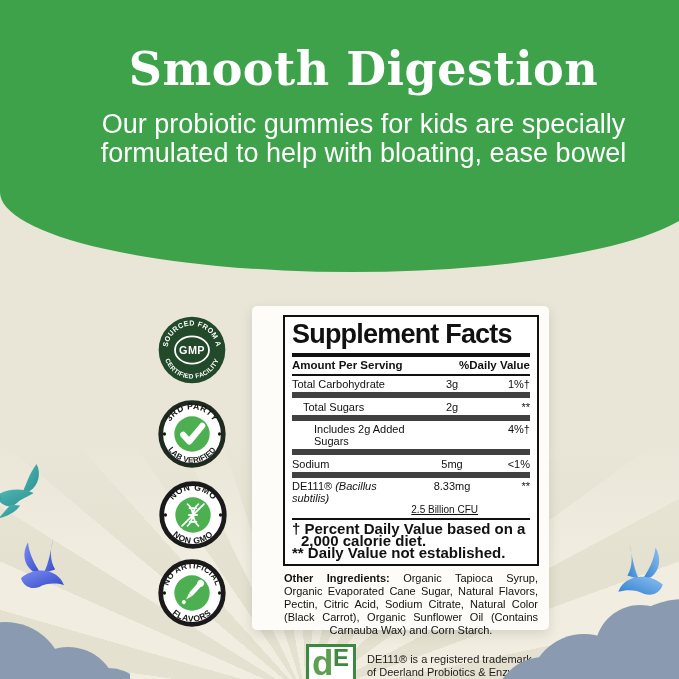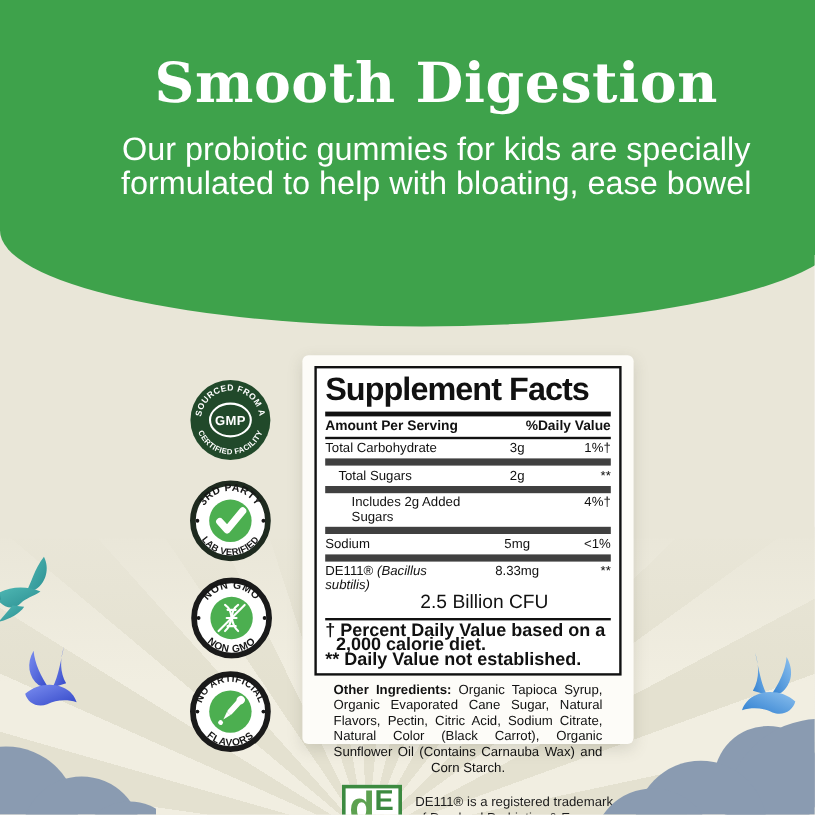--- a/index.html
+++ b/index.html
@@ -33,24 +33,25 @@
   .header .sub{
     margin:14px auto 0; width:540px;
     font-size:27px; line-height:29px; font-weight:normal;
   }
   
   .badge{position:absolute; width:68px; height:68px;}
   .badge svg{width:100%; height:100%; display:block;}
   .badge-ring-text{font-family:"Liberation Sans", sans-serif; font-weight:bold;}
   
   .card{
-    position:absolute; left:252px; top:296px; width:276px; height:324px;
+    position:absolute; left:252px; top:306px; width:276px; height:324px;
     background:#fdfcf8; border-radius:5px;
     box-shadow:0 4px 12px rgba(90,90,70,.18);
     color:#111;
+    padding-left:21px;
   }
   .sf-box{
     margin:9px 10px 0; border:2px solid #111; background:#ffffff;
     padding:4px 7px 5px;
   }
   .sf-title{
     font-size:27px; font-weight:bold; letter-spacing:-0.8px; line-height:1.02;
     white-space:nowrap;
   }
   .sf-serving{font-size:11px; line-height:13.5px; margin-top:3px;}
@@ -64,28 +65,28 @@
     display:flex; align-items:baseline;
     font-size:11px; padding:2.5px 0 2px;
   }
   .sf-row + .sf-row{border-top:6px solid #404040;}
   .sf-row .nm{flex:1;}
   .sf-row .nm.ind1{padding-left:11px;}
   .sf-row .nm.ind2{padding-left:22px;}
   .sf-row .amt{width:76px; text-align:center;}
   .sf-row .dv{width:40px; text-align:right;}
   .sf-row .it{font-style:italic;}
-  .sf-cfu{font-size:16px; text-align:right; padding:0 52px 2px 0; margin-top:-2px;}
+  .sf-cfu{font-size:10px; text-align:right; padding:0 52px 2px 0; margin-top:-2px;text-decoration:underline;}
   .sf-footnote{
     border-top:2px solid #111; margin-top:1px; padding-top:3px;
     font-size:15px; line-height:12px;font-weight:bold;
   }
   .sf-footnote div{padding-left:9px; text-indent:-9px;}
   .other-ing{
-    margin:6px 26px 0; font-size:11px; line-height:13px;
+    margin:6px 11px 0; font-size:11px; line-height:13px;
     text-align:justify; text-align-last:center; color:#111;
   }
   .other-ing b{font-weight:bold;}
   
   .tm-row{display:flex; align-items:center; margin:7px 10px 0 33px;}
   .de-logo{
     position:relative; width:44px; height:52px; flex:0 0 auto;
     border:3px solid #3c8a40; background:#ffffff;
   }
   .de-d{position:absolute; left:3px; top:-2px; font-size:35px; font-weight:bold; color:#5da150; line-height:1;}

